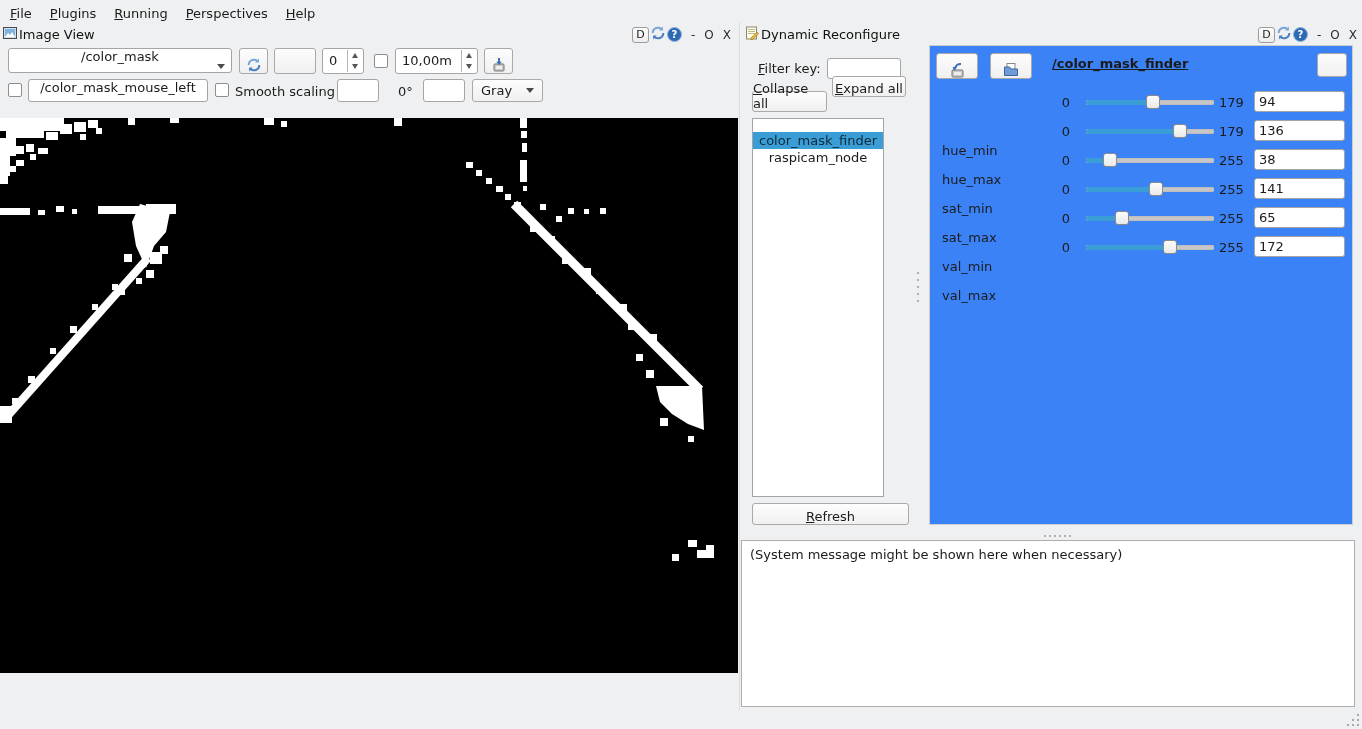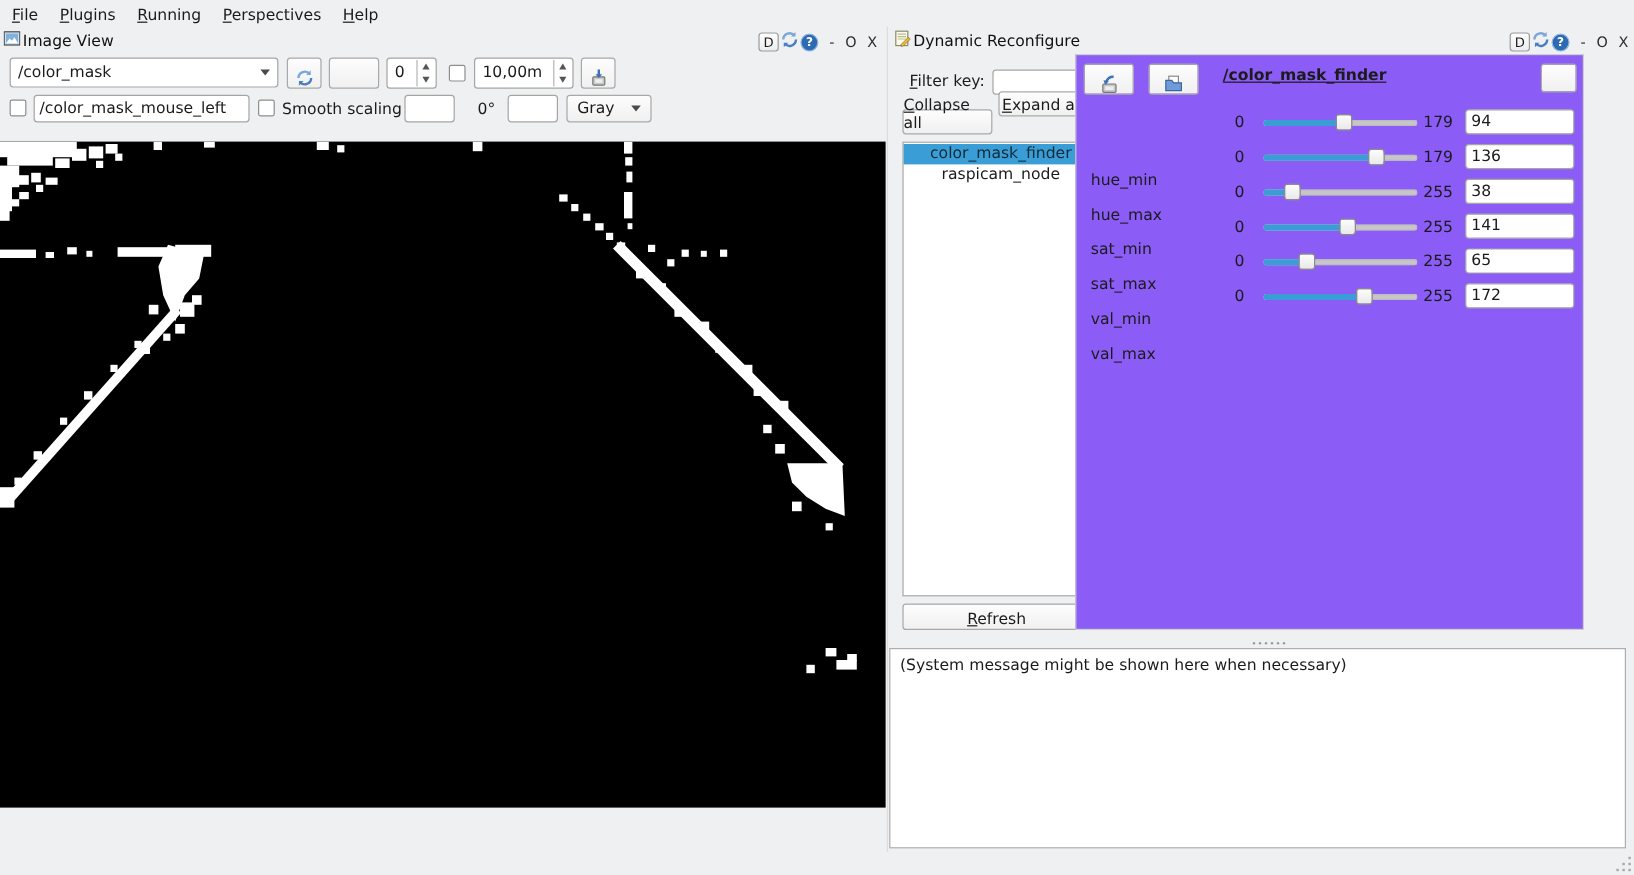--- a/index.html
+++ b/index.html
@@ -20,21 +20,21 @@
   .tb-cluster{position:absolute;display:flex;align-items:center;gap:1px;}
   .dock-btn{display:inline-flex;width:17px;height:16px;align-items:center;justify-content:center;
     font-size:11px;border:1px solid #9c9c9c;border-radius:3px;background:linear-gradient(#fdfdfd,#ededed);}
   .help-icon{display:inline-flex;width:15px;height:15px;border-radius:50%;align-items:center;justify-content:center;
     background:#2d6ab4;border:1.5px solid #8fb3dd;color:#fff;font-size:10px;font-weight:bold;}
   .win-glyph{color:#2b2b2b;font-size:12px;margin-left:8px;}
   
   .btn{background:linear-gradient(#fdfdfd,#f0f0f1);border:1px solid #a9a9a9;border-radius:3px;
     display:flex;align-items:flex-end;justify-content:center;font-size:13px;color:#1b1b1b;}
   .field{background:#fff;border:1px solid #a5a5a5;border-radius:3px;font-size:13px;color:#1b1b1b;
-    font-family:"DejaVu Sans","Liberation Sans",sans-serif;padding:0 4px;}
+    font-family:"DejaVu Sans","Liberation Sans",sans-serif;padding:0 4px;flex-direction:column;}
   input.field{outline:none;}
   .checkbox{background:#fff;border:1px solid #8e8e8e;border-radius:2px;width:14px;height:14px;}
   .combo-arrow{width:0;height:0;border-left:4px solid transparent;border-right:4px solid transparent;border-top:5px solid #4a4a4a;}
   .spin-btns{position:absolute;right:1px;top:1px;bottom:1px;width:15px;border-left:1px solid #b5b5b5;
     display:flex;flex-direction:column;}
   .spin-up,.spin-down{flex:1;display:flex;align-items:center;justify-content:center;}
   .spin-up::after{content:"";border-left:3.5px solid transparent;border-right:3.5px solid transparent;border-bottom:5px solid #555;}
   .spin-down::after{content:"";border-left:3.5px solid transparent;border-right:3.5px solid transparent;border-top:5px solid #555;}
   
   .iv-topic-combo{left:8px;top:48px;width:224px;height:25px;display:flex;align-items:center;padding:0 6px;position:absolute;}
@@ -55,26 +55,26 @@
   .iv-blank-field2{left:423px;top:79px;width:42px;height:23px;position:absolute;}
   .iv-gray-combo{left:472px;top:79px;width:71px;height:23px;position:absolute;display:flex;align-items:center;padding:0 8px;}
   .iv-gray-combo .combo-arrow{margin-left:auto;}
   
   .mask-image{left:0;top:118px;width:738px;height:555px;background:#000;position:absolute;}
   
   .filter-label{left:758px;top:61px;position:absolute;}
   .filter-input{left:827px;top:58px;width:74px;height:21px;position:absolute;}
   .collapse-btn{left:752px;top:91px;width:75px;height:21px;position:absolute;}
   .expand-btn{left:832px;top:76px;width:74px;height:21px;position:absolute;}
-  .node-list{left:752px;top:118px;width:164px;height:379px;position:absolute;background:#fff;border:1px solid #a5a5a5;padding-top:1px;}
+  .node-list{left:752px;top:118px;width:132px;height:379px;position:absolute;background:#fff;border:1px solid #a5a5a5;padding-top:13px;}
   .node-item{height:17px;line-height:17px;text-align:center;font-size:13px;}
   .node-item.selected{background:var(--accent);color:#0e2a38;}
   .dr-refresh-btn{left:752px;top:503px;width:157px;height:22px;position:absolute;}
   
-  .param-card{left:896px;top:45px;width:424px;height:480px;position:absolute;background:#8b5cf6;border:1px solid #cdcdcd;text-decoration:underline;}
+  .param-card{left:929px;top:45px;width:424px;height:480px;position:absolute;background:#3b82f6;border:1px solid #cdcdcd;text-decoration:underline;}
   .card-save-btn{left:6px;top:7px;width:42px;height:26px;position:absolute;}
   .card-open-btn{left:60px;top:7px;width:42px;height:26px;position:absolute;}
   .card-title{left:122px;top:10px;position:absolute;font-weight:bold;text-decoration:underline;}
   .card-blank-btn{left:387px;top:7px;width:30px;height:24px;position:absolute;}
   .param-rows{position:absolute;left:0;top:42px;right:0;}
   .prow{position:relative;height:29px;}
   .pname{position:absolute;left:12px;top:7px;margin-top:48px;}
   .pmin{position:absolute;left:100px;top:7px;width:40px;text-align:right;}
   .pslider{position:absolute;left:156px;top:7px;width:128px;height:15px;}
   .ptrack{position:absolute;left:0;right:0;top:5px;height:5px;background:#c7c7c7;border-radius:2px;box-shadow:inset 0 0 0 1px #bdbdbd;}

